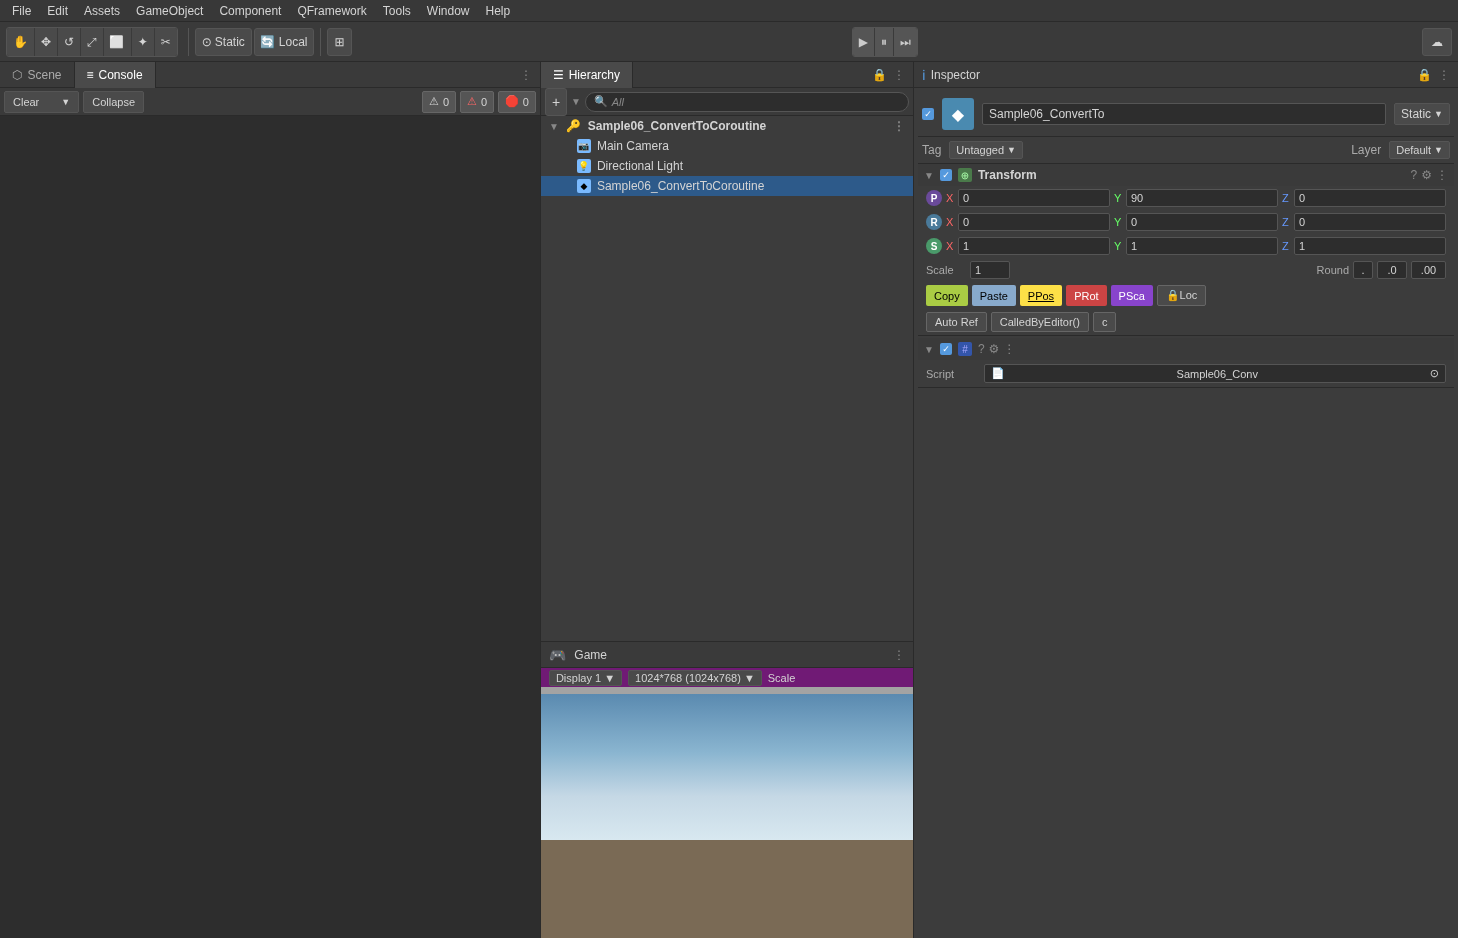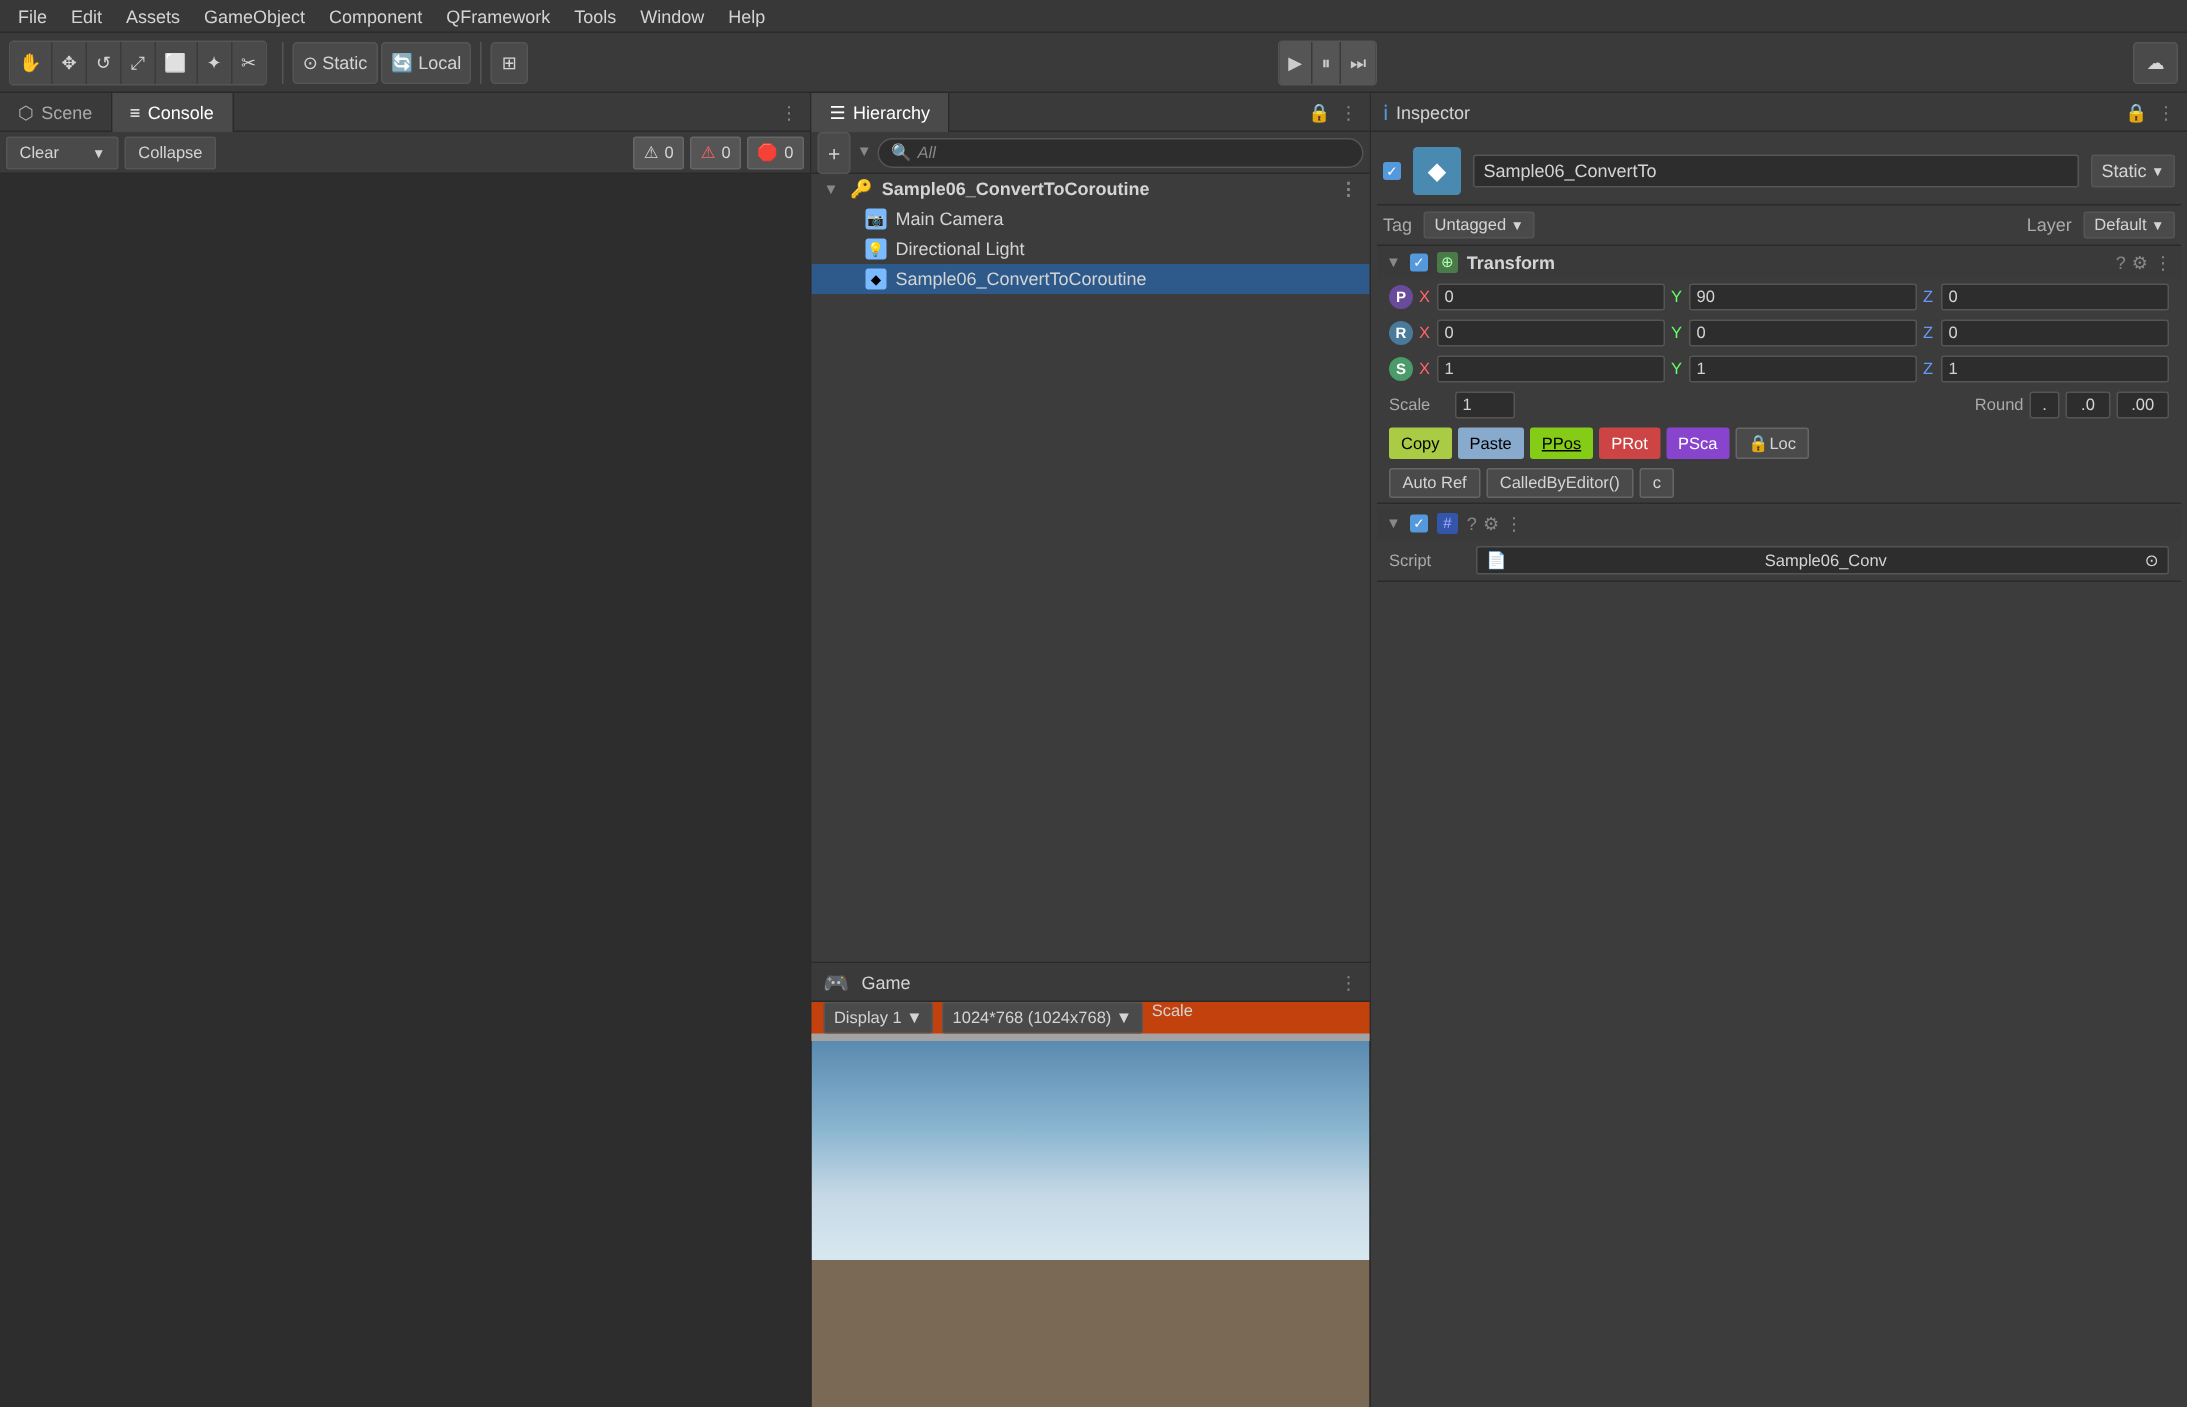--- a/index.html
+++ b/index.html
@@ -246,25 +246,26 @@
       height: 26px;
       display: flex;
       align-items: center;
       border-bottom: 1px solid #2a2a2a;
       flex-shrink: 0;
       padding: 0 8px;
       gap: 8px;
     }
     .game-tab-icon { color: #888; font-size: 14px; }
     .game-toolbar {
-      background: #c2410c;
+      background: #701a75;
       height: 26px;
       display: flex;
+      align-items: center;
       padding: 0 8px;
-      border-bottom: 5px solid #a3a3a3;
+      border-bottom: 7px solid #a3a3a3;
       flex-shrink: 0;
       gap: 6px;
       font-size: 11px;
     }
     .dropdown-btn {
       background: #4a4a4a;
       border: 1px solid #555;
       border-radius: 2px;
       color: #d4d4d4;
       padding: 1px 6px;
@@ -485,21 +486,21 @@
     }
     .transform-btn {
       padding: 3px 8px;
       border-radius: 2px;
       font-size: 11px;
       cursor: pointer;
       border: none;
     }
     .btn-copy { background: #aacc44; color: #000; }
     .btn-paste { background: #88aacc; color: #000; }
-    .btn-ppos { background: #84cc16; color: #000; text-decoration: underline; }
+    .btn-ppos { background: #fde047; color: #000; text-decoration: underline; }
     .btn-prot { background: #cc4444; color: #fff; }
     .btn-psca { background: #8844cc; color: #fff; }
     .btn-ploc { background: #4a4a4a; color: #d4d4d4; border: 1px solid #666; }
     .btn-autoref { background: #4a4a4a; color: #d4d4d4; border: 1px solid #666; }
     .btn-called { background: #4a4a4a; color: #d4d4d4; border: 1px solid #666; }
     .btn-c { background: #4a4a4a; color: #d4d4d4; border: 1px solid #666; }
 
     
     .script-field {
       display: flex;

